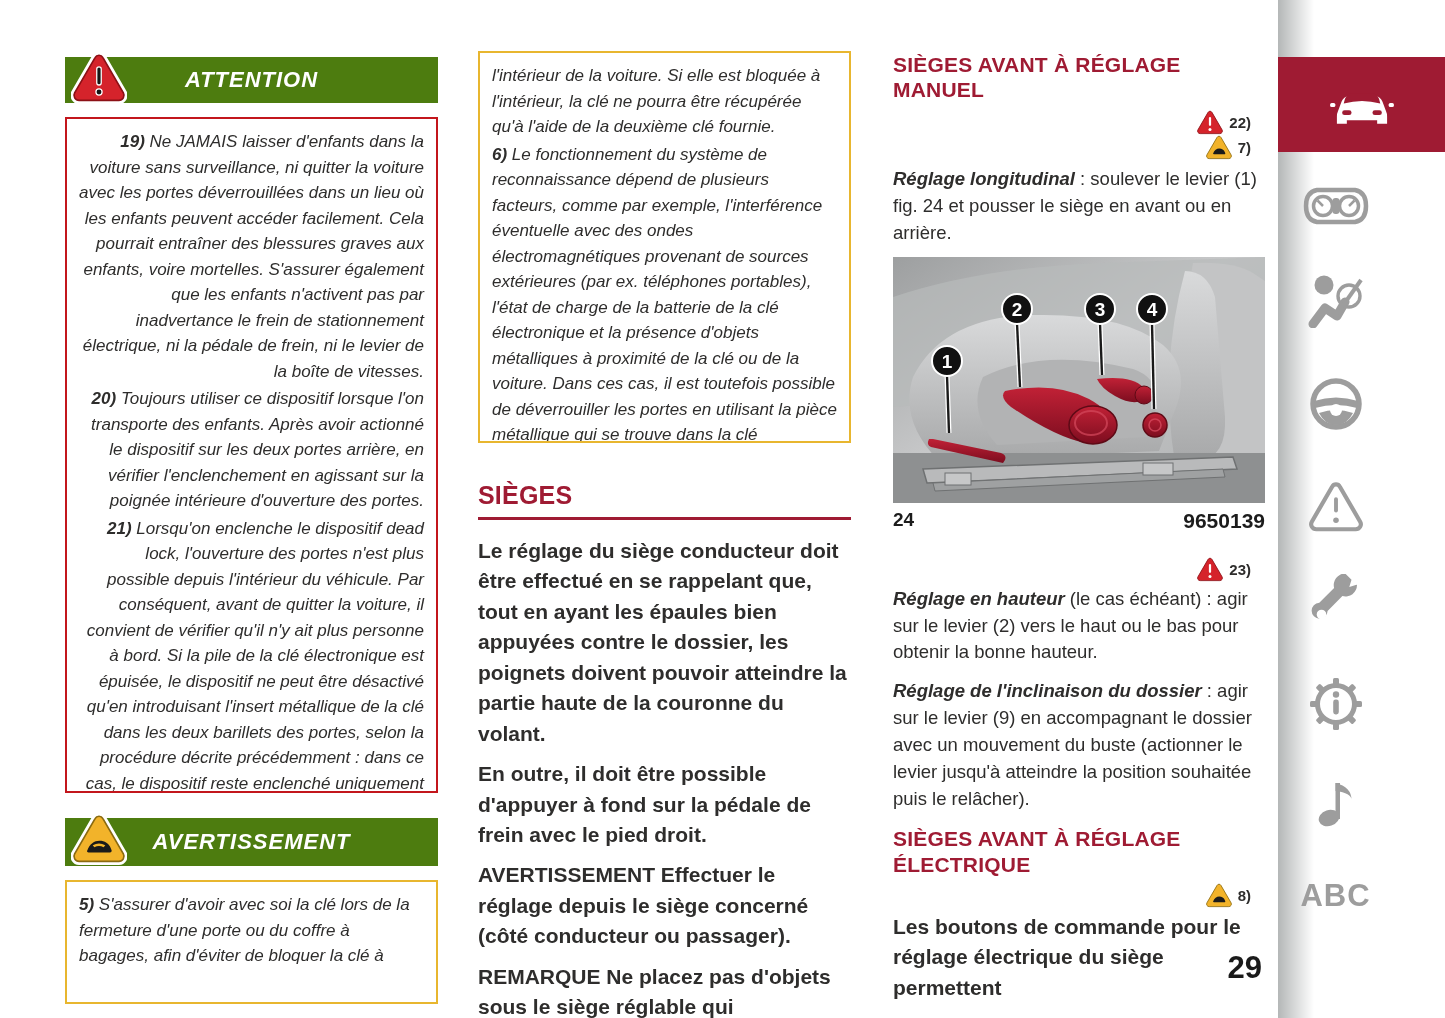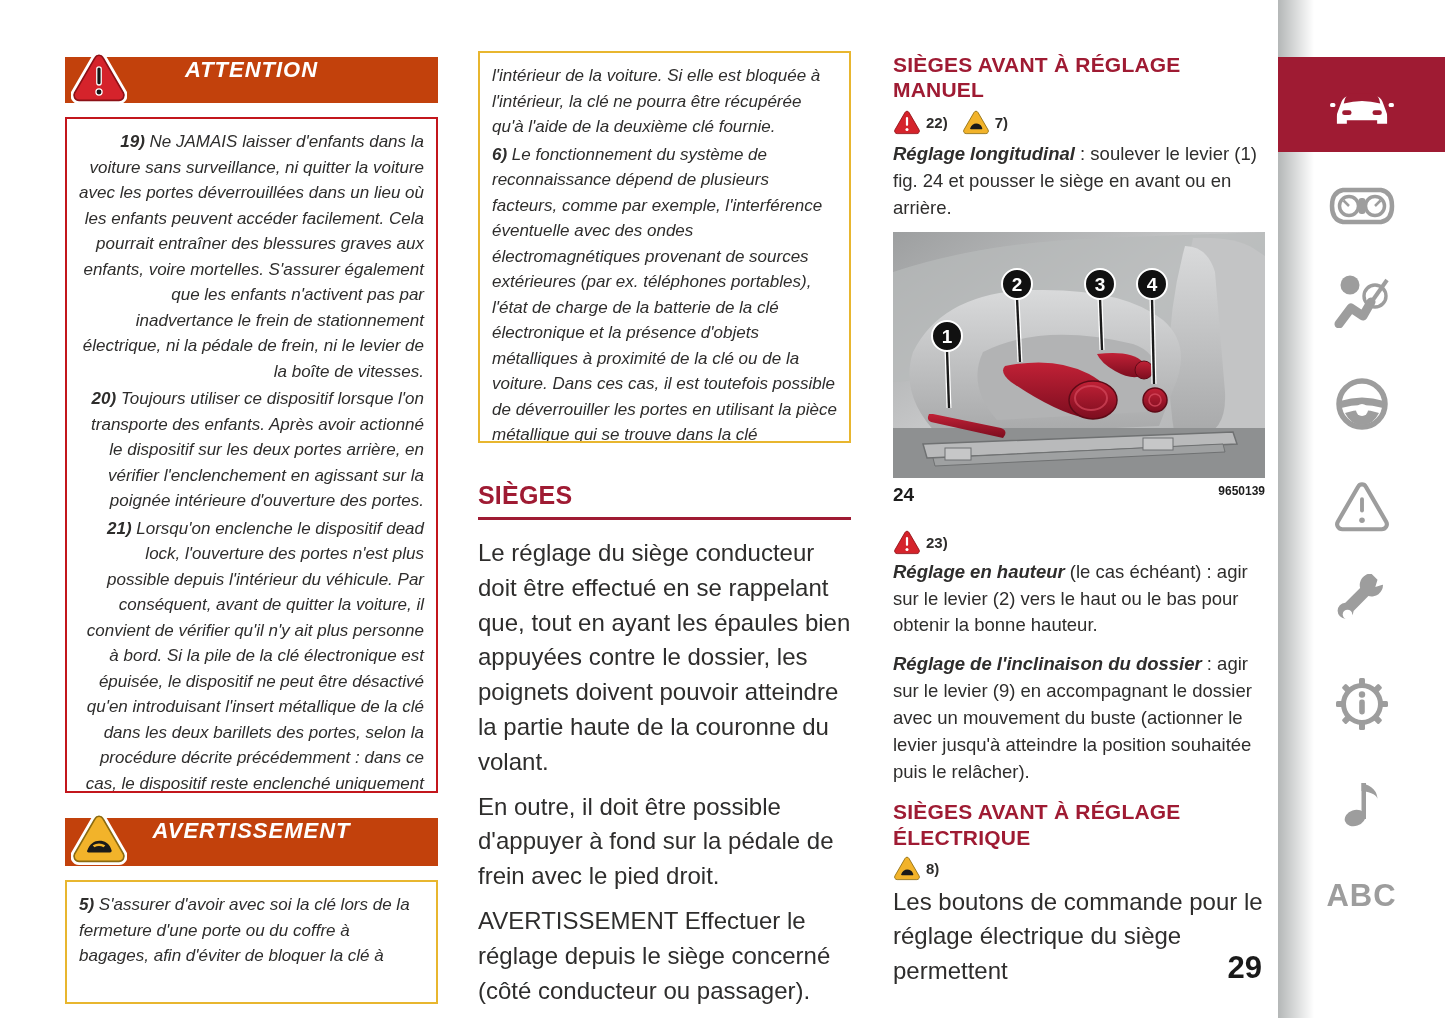--- a/index.html
+++ b/index.html
@@ -9,22 +9,22 @@
     font-family:"Liberation Sans", sans-serif; color:#2e2d2c; overflow:hidden;
   }
   
   .col { position:absolute; }
   .col-left   { left:65px;  top:57px; width:373px; }
   .col-middle { left:478px; top:51px; width:373px; }
   .col-right  { left:893px; top:52px; width:372px; }
 
   
   .banner {
-    position:relative; height:46px; background:#c2410c;
-    display:flex; justify-content:center;
+    position:relative; height:46px; background:#4d7c0f;
+    display:flex; align-items:center; justify-content:center;
   }
   .banner-label {
     color:#ffffff; font-weight:bold; font-style:italic;
     font-size:22px; letter-spacing:1px;
   }
   .banner .tri-big { position:absolute; left:6px; top:-5px; width:56px; height:52px; }
 
   
   .wbox { margin-top:14px; padding:10px 12px; overflow:hidden;
           font-style:italic; font-size:17px; line-height:1.5; }
@@ -40,54 +40,54 @@
   .sec-title {
     color:#9f1b33; font-weight:bold; font-size:25px; letter-spacing:0.2px;
     margin-top:38px; padding-bottom:7px; border-bottom:3px solid #9f1b33;
   }
   .col-title {
     color:#9f1b33; font-weight:bold; font-size:21px; line-height:1.2;
     letter-spacing:0.2px;
   }
 
   
-  .body-p { font-size:24px; line-height:1.45; margin-top:10px; }
+  .body-p { font-size:21px; line-height:1.45; margin-top:10px;font-weight:bold; }
   .runin  { font-size:18.5px; line-height:1.45; margin-top:12px; }
   .runin strong { font-weight:bold;font-style:italic; }
 
   
-  .ref-row { display:flex; align-items:flex-start; margin-top:8px; }
+  .ref-row { display:flex; align-items:flex-end; margin-top:8px;flex-direction:column; }
   .ref-item { display:flex; align-items:center; margin-right:14px; }
   .tri-small { width:28px; height:25px; margin-right:5px; }
   .ref-num { font-weight:bold; font-size:15px; }
 
   
   .figure { margin-top:10px; }
   .figure svg { display:block; }
   .fig-caption { display:flex; justify-content:space-between; margin-top:6px; }
   .fig-label { font-weight:bold; font-size:19px; color:#1c1c1c; }
-  .fig-code  { font-weight:bold; font-size:12px; color:#1c1c1c; }
+  .fig-code  { font-weight:bold; font-size:21px; color:#1c1c1c; }
 
   
   .page-number {
     position:absolute; left:1100px; top:950px; width:162px;
     text-align:right; font-size:31px; font-weight:bold; color:#1a1a1a;
   }
 
   
   .sidebar-shade {
     position:absolute; left:1278px; top:0; width:36px; height:1018px;
     background:linear-gradient(to right,#b4b7b7,#ffffff);
   }
   .sidebar-tab {
     position:absolute; left:1278px; top:57px; width:167px; height:95px;
     background:#9f1b33; display:flex; align-items:center; justify-content:center;
   }
   .side-icon {
-    position:absolute; left:1278px; width:167px;
+    position:absolute; left:1252px; width:167px;
     display:flex; align-items:center; justify-content:center;
   }
   .abc-label { font-size:31px; font-weight:bold; color:#9d9d9d; letter-spacing:1px; }
 </style>
 </head>
 <body>
 
 <div class="page">
 
   <div class="col col-left">

